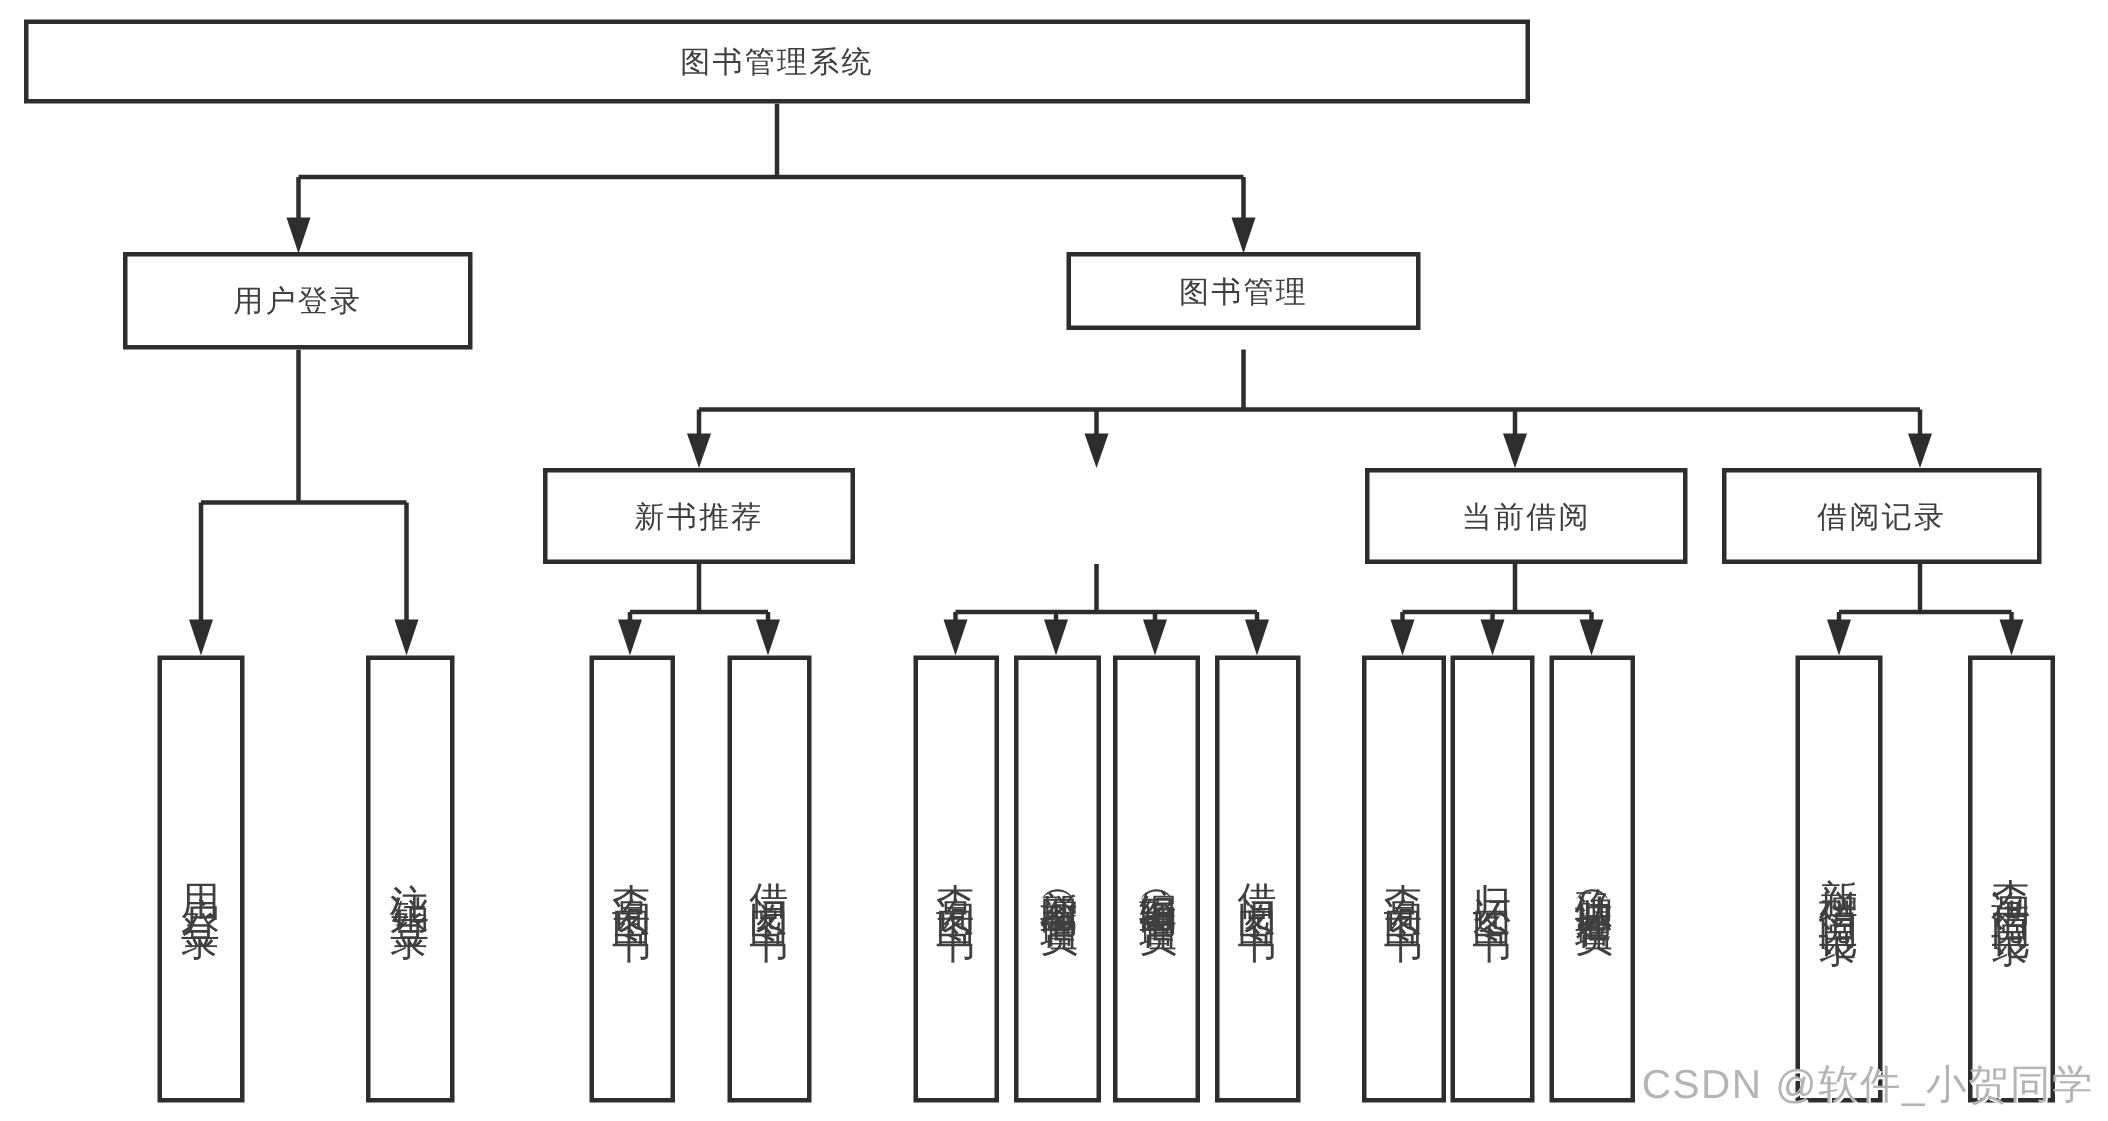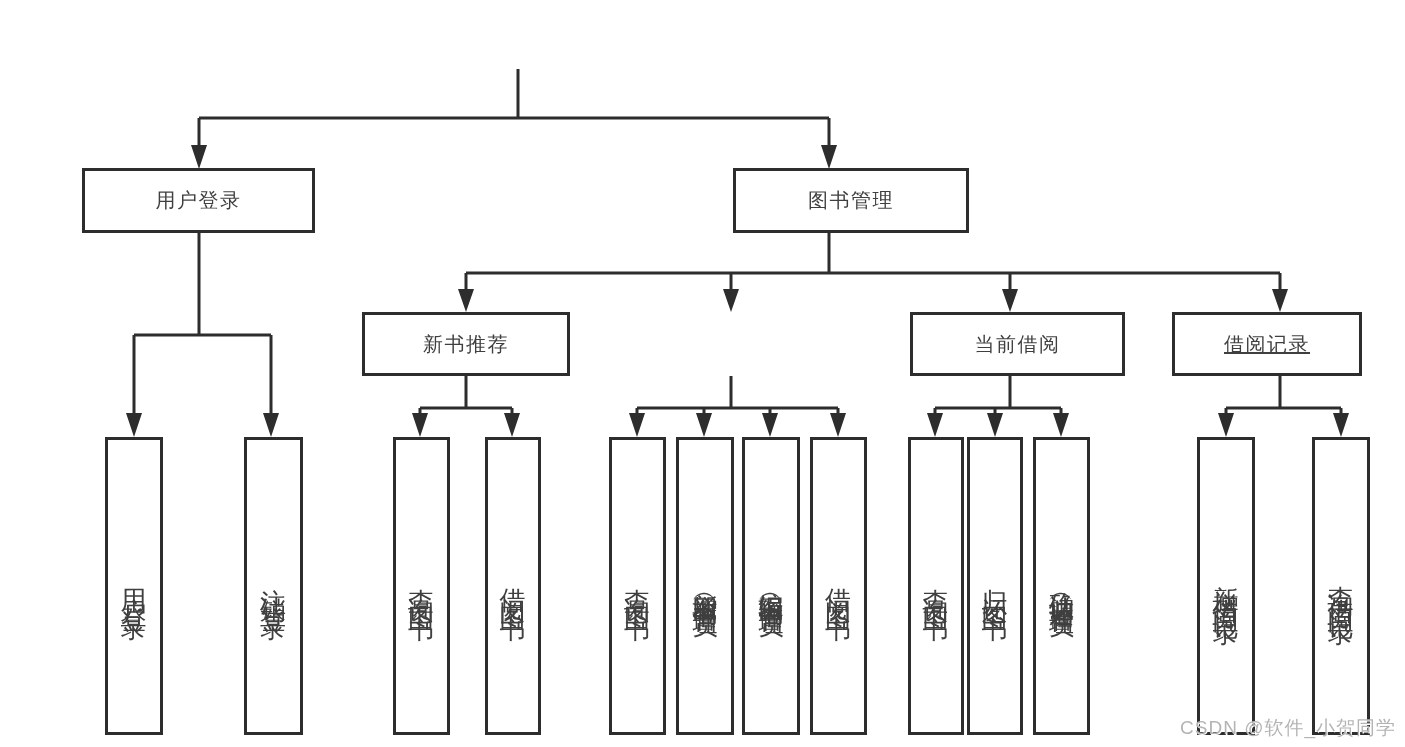--- a/index.html
+++ b/index.html
@@ -45,21 +45,21 @@
     white-space: nowrap;
   }
   .vs4 span { letter-spacing: 9px; }
   .vs6 span { letter-spacing: 7px; }
   .vs9 span { letter-spacing: 3px; font-size: 25px; }
 
   .watermark {
     position: absolute;
     right: 9px;
     bottom: 6px;
-    font-size: 19px;
+    font-size: 27px;
     color: #b4b4b4;
     letter-spacing: 1px;
     z-index: 5;
     text-shadow: 1px 1px 0 #ffffff;
     white-space: nowrap;
   }
 </style>
 </head>
 <body>
 
@@ -94,35 +94,38 @@
     <path d="M1010 376 V408 M935 408 H1061 M935 408 V415 M995 408 V415 M1061 408 V415" stroke="#2d2d2d" stroke-width="3" fill="none"></path>
     <polygon points="927,413 943,413 935,437" fill="#2d2d2d"></polygon>
     <polygon points="987,413 1003,413 995,437" fill="#2d2d2d"></polygon>
     <polygon points="1053,413 1069,413 1061,437" fill="#2d2d2d"></polygon>
 
     <path d="M1280 376 V408 M1226 408 H1341 M1226 408 V415 M1341 408 V415" stroke="#2d2d2d" stroke-width="3" fill="none"></path>
     <polygon points="1218,413 1234,413 1226,437" fill="#2d2d2d"></polygon>
     <polygon points="1333,413 1349,413 1341,437" fill="#2d2d2d"></polygon>
   </svg>
 
+  <div class="node" style="left:16px; top:13px; width:1004px; height:56px;">
+    <span class="h-label">图书管理系统</span>
+  </div>
 
   <div class="node" style="left:82px; top:168px; width:233px; height:65px;">
     <span class="h-label">用户登录</span>
   </div>
-  <div class="node" style="left:733px; top:168px; width:236px; height:65px;">
+  <div class="node" style="left:711px; top:168px; width:236px; height:52px;">
     <span class="h-label">图书管理</span>
   </div>
 
   <div class="node" style="left:362px; top:312px; width:208px; height:64px;text-align:center;">
     <span class="h-label">新书推荐</span>
   </div>
   <div class="node" style="left:910px; top:312px; width:215px; height:64px;">
     <span class="h-label">当前借阅</span>
   </div>
-  <div class="node" style="left:1172px; top:312px; width:190px; height:64px;text-decoration:underline;">
+  <div class="node" style="left:1148px; top:312px; width:213px; height:64px;">
     <span class="h-label">借阅记录</span>
   </div>
 
   <div class="node v-node vs4" style="left:105px; top:437px; width:58px; height:298px;">
     <span>用户登录</span>
   </div>
   <div class="node v-node vs4" style="left:244px; top:437px; width:59px; height:298px;">
     <span>注销登录</span>
   </div>
 

